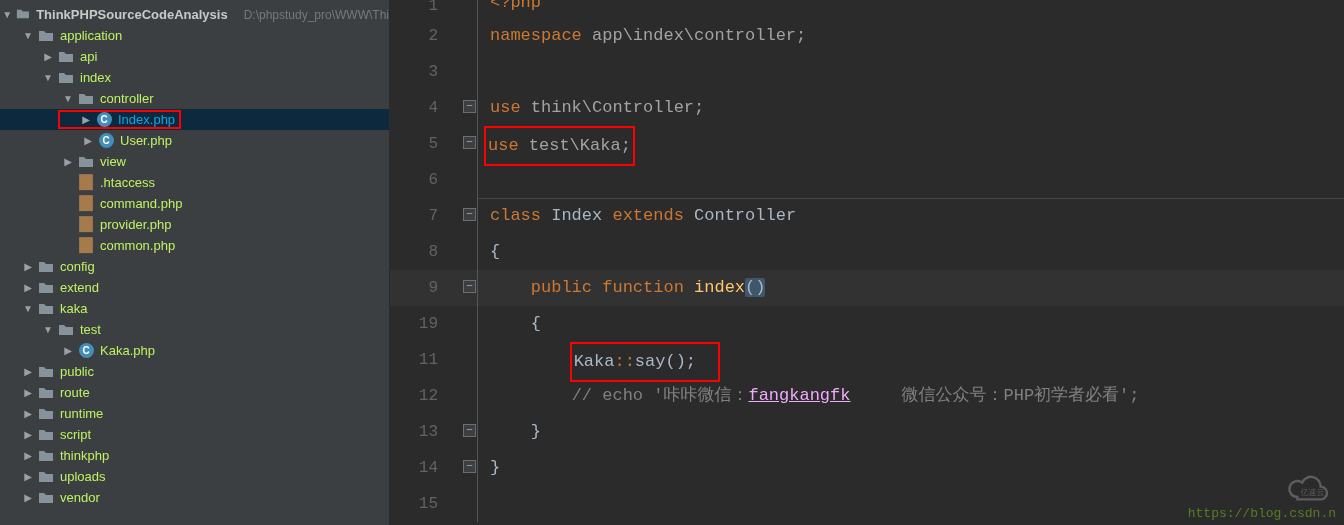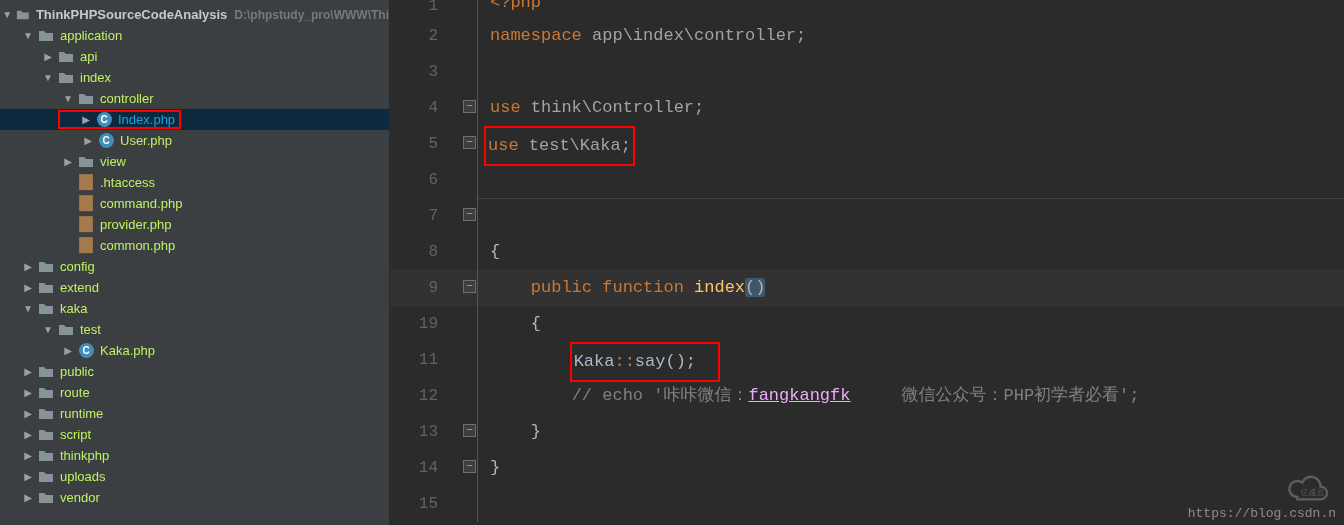--- a/index.html
+++ b/index.html
@@ -42,21 +42,21 @@
     display:inline-flex; align-items:center; justify-content:center;
   }
   .php-badge {
     width:15px; height:15px; border-radius:50%;
     background:#438eb9; color:#fff; font-size:10px; font-weight:bold;
     display:inline-flex; align-items:center; justify-content:center;
     font-family: sans-serif;
   }
   .label { color:#bef264; }
   .root-label { color:#c9c9c9; font-weight:bold; }
-  .root-path { color:#787878; margin-left:7px; font-weight:bold; font-size:12px;}
+  .root-path { color:#787878; margin-left:16px; font-weight:normal; font-size:12px;}
   .red-box { border:2px solid #ff0000; }
   .selected .label { color:#0ea5e9; }
 
   
   .editor {
     flex:1;
     background:#2b2b2b;
     position:relative;
     font-family: "Consolas", "Courier New", monospace;
     font-size:17px;
@@ -108,21 +108,21 @@
   .cm { color:#808080; }
   .link { color:#f0abfc; text-decoration: underline; }
   .paren-hl { background:#3f566b; color:#a9b7c6; border-radius:2px;}
   .redline { border:2px solid #ff0000; display:inline-block; padding:0 2px; margin-left:-2px;}
   .tag { color:#cc7832; }
   .sep-line { border-top:1px solid #444; position:absolute; left:88px; right:0; top:0;}
 
   .watermark {
     position:absolute;
     right:8px; bottom:4px;
-    color:#e5e5e5;
+    color:#84cc16;
     font-size:13px;
     opacity:.5;
   }
   .logo-cloud {
     position:absolute;
     right:12px; bottom:20px;
     width:50px; height:32px;
     opacity:.85;
   }
 </style>
@@ -389,20 +389,21 @@
     <div class="fold-col"></div>
       <div class="code"></div>
   </div>
 
   <div class="line">
     <div class="sep-line"></div>
     <div class="gutter">7</div>
     <div class="fold-col">
         <span class="fold-mark">−</span>
       </div>
+    <div class="code"><span class="kw">class </span><span class="ident">Index </span><span class="kw">extends </span><span class="ident">Controller</span></div>
   </div>
 
   <div class="line">
     <div class="gutter">8</div>
     <div class="fold-col"></div>
     <div class="code"><span class="ident">{</span></div>
   </div>
 
   <div class="line current">
     <div class="gutter">9</div>

